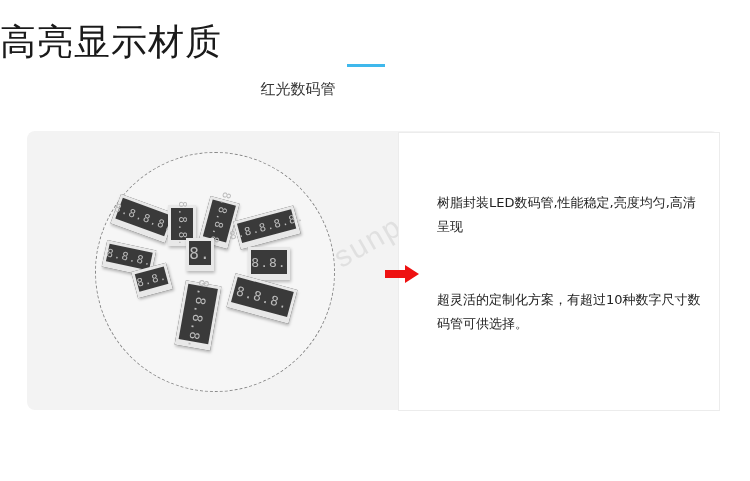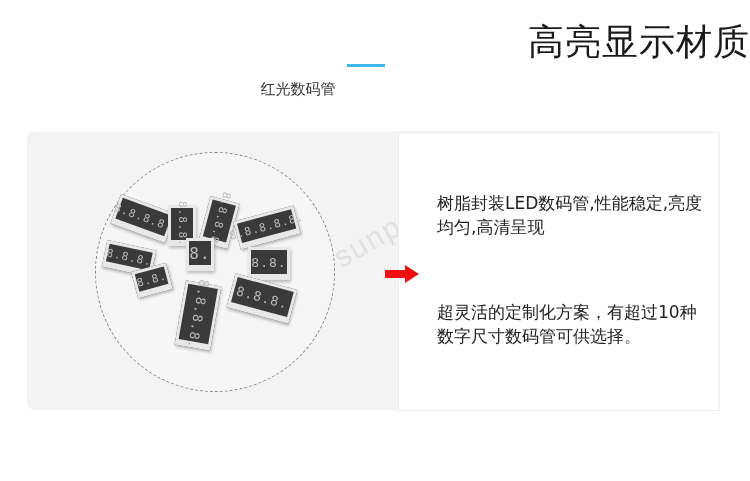--- a/index.html
+++ b/index.html
@@ -1,28 +1,28 @@
 <!DOCTYPE html>
 <html><head>
 <meta charset="utf-8">
 <style>
   html, body { margin:0; padding:0; }
   body { width:750px; height:481px; background:#ffffff; position:relative; overflow:hidden; font-family:"DejaVu Sans", sans-serif; color:#222; }
-  .title { position:absolute; left:0; width:750px; top:18px; text-align:right; font-size:36px; color:#1a1a1a; letter-spacing:1px; font-weight:300; }
+  .title { position:absolute; left:0; width:750px; top:18px; text-align:left; font-size:36px; color:#1a1a1a; letter-spacing:1px; font-weight:300; }
   .title-underline { position:absolute; left:347px; top:64px; width:38px; height:3px; background:#3fb8ec; }
   .subtitle { position:absolute; left:0; width:596px; top:80px; text-align:center; font-size:15px; color:#333; }
   .card { position:absolute; left:27px; top:131px; width:692px; height:279px; background:#f3f3f3; border-radius:8px; }
   .text-panel { position:absolute; left:398px; top:132px; width:320px; height:277px; background:#fff; border:1px solid #ececec; }
   .circle { position:absolute; left:95px; top:152px; width:240px; height:240px; border-radius:50%; border:1px dashed #888; box-sizing:border-box; background:#f6f6f6; }
   .chip { position:absolute; background:#3a3a3a; border:3px solid #e8e8e8; border-bottom-width:6px; box-shadow:1px 2px 3px rgba(0,0,0,0.25); color:#bbb; font-family:"DejaVu Sans Mono", monospace; font-size:11px; display:flex; align-items:center; justify-content:center; letter-spacing:1px; }
   .watermark { position:absolute; left:330px; top:220px; font-size:30px; color:rgba(190,190,190,0.35); transform:rotate(-30deg); font-family:"Liberation Sans", sans-serif; letter-spacing:2px; }
   .arrow { position:absolute; left:385px; top:265px; }
-  .p1, .p2 { position:absolute; left:437px; width:270px; font-size:17px; line-height:24px; color:#222; }
+  .p1, .p2 { position:absolute; left:437px; width:270px; font-size:13px; line-height:24px; color:#222; }
   .p1 { top:191px; }
-  .p2 { top:288px;margin-top:12px; }
+  .p2 { top:288px; }
 </style>
 </head>
 <body>
 
 <div class="title">高亮显示材质</div>
 <div class="title-underline"></div>
 <div class="subtitle">红光数码管</div>
 
 <div class="card"></div>
 

